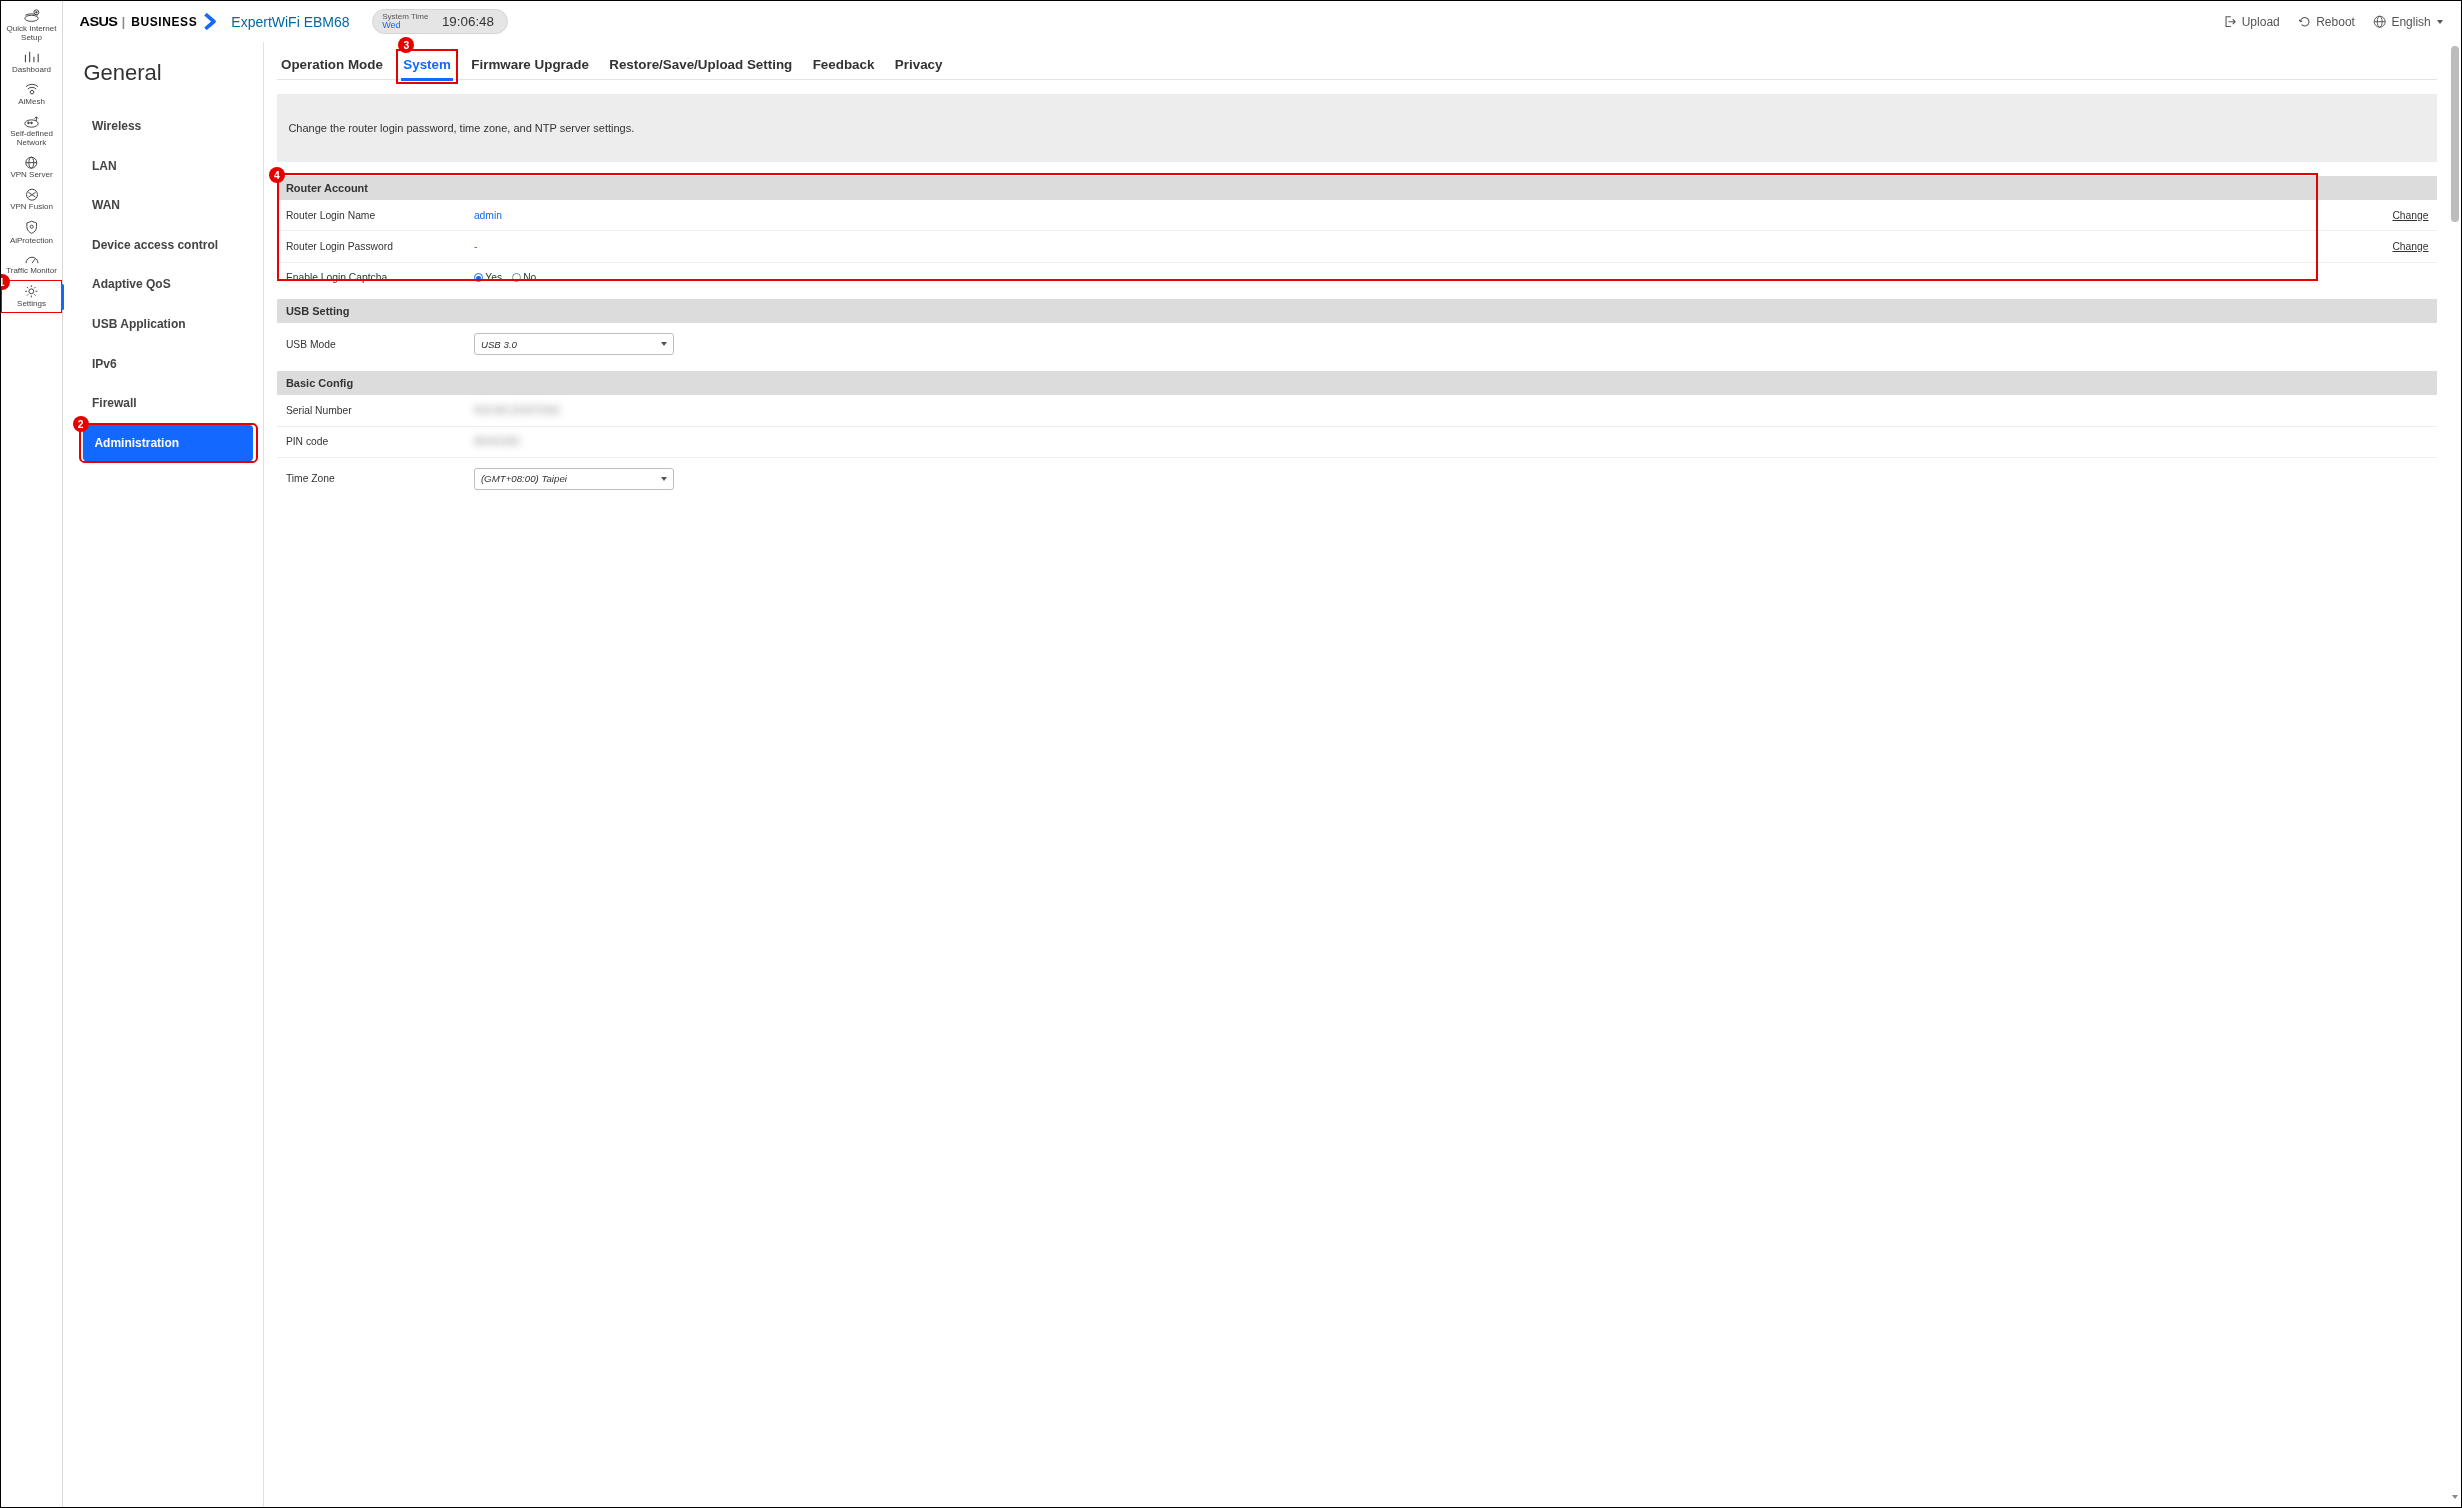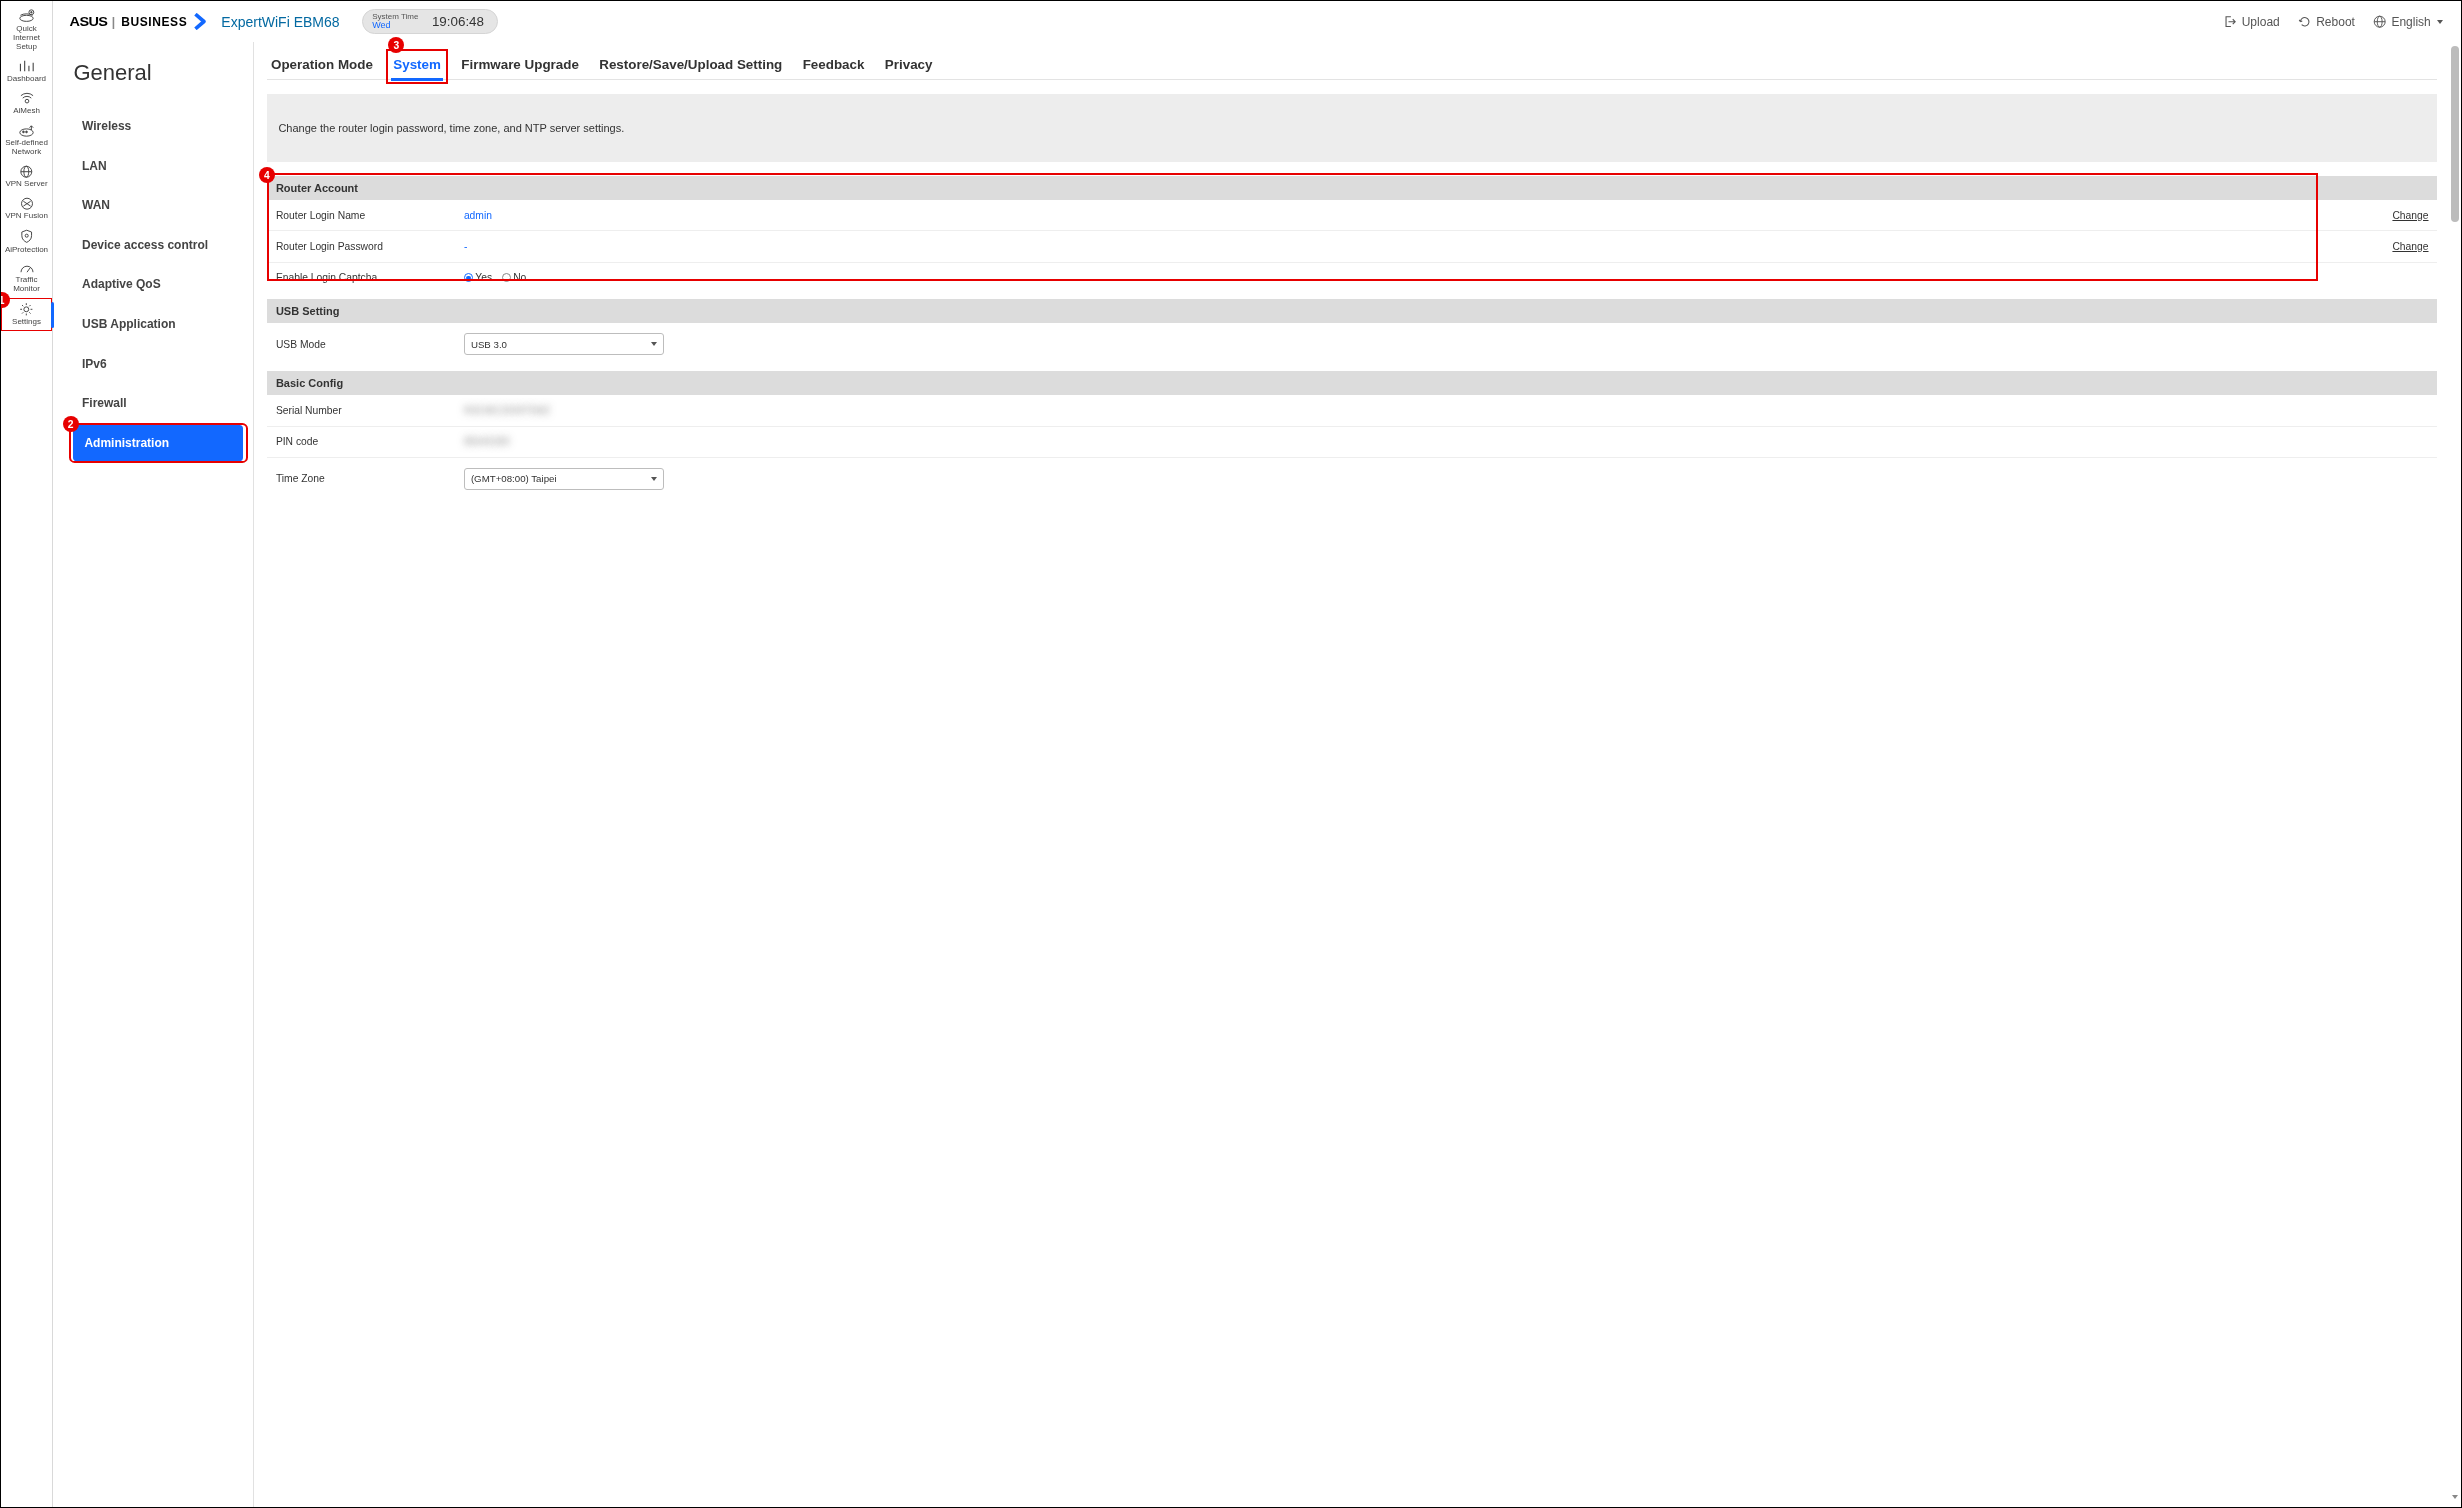--- a/index.html
+++ b/index.html
@@ -9,21 +9,21 @@
     background: #fff;
     overflow: hidden;
     border: 1.8px solid #000;
   }
   .app {
     display: flex;
     height: 100%;
   }
   
   .icon-sidebar {
-    width: 52px;
+    width: 62px;
     border-right: 0.6px solid #d9d9d9;
     display: flex;
     flex-direction: column;
     align-items: center;
     padding-top: 3.6px;
     background: #fff;
     position: relative;
   }
   .icon-item {
     width: 100%;
@@ -265,20 +265,21 @@
 
   .select-box {
     width:200px;
     border:0.6px solid #bdbdbd;
     border-radius:3px;
     padding:4.9px 6px;
     font-size:9.7px;
     background:#fff;
     display:flex; align-items:center; justify-content:space-between;
     cursor:pointer;
+    font-style:italic;
   }
   .chev {
     width:0;height:0;border-left:3.6px solid transparent;border-right:3.6px solid transparent;
     border-top:4.3px solid #555;
   }
 
   .router-acct-annot {
     position:absolute;
     border:2.4px solid #e70000;
     left:0; right:119px; top:-2.4px; height:108px;

